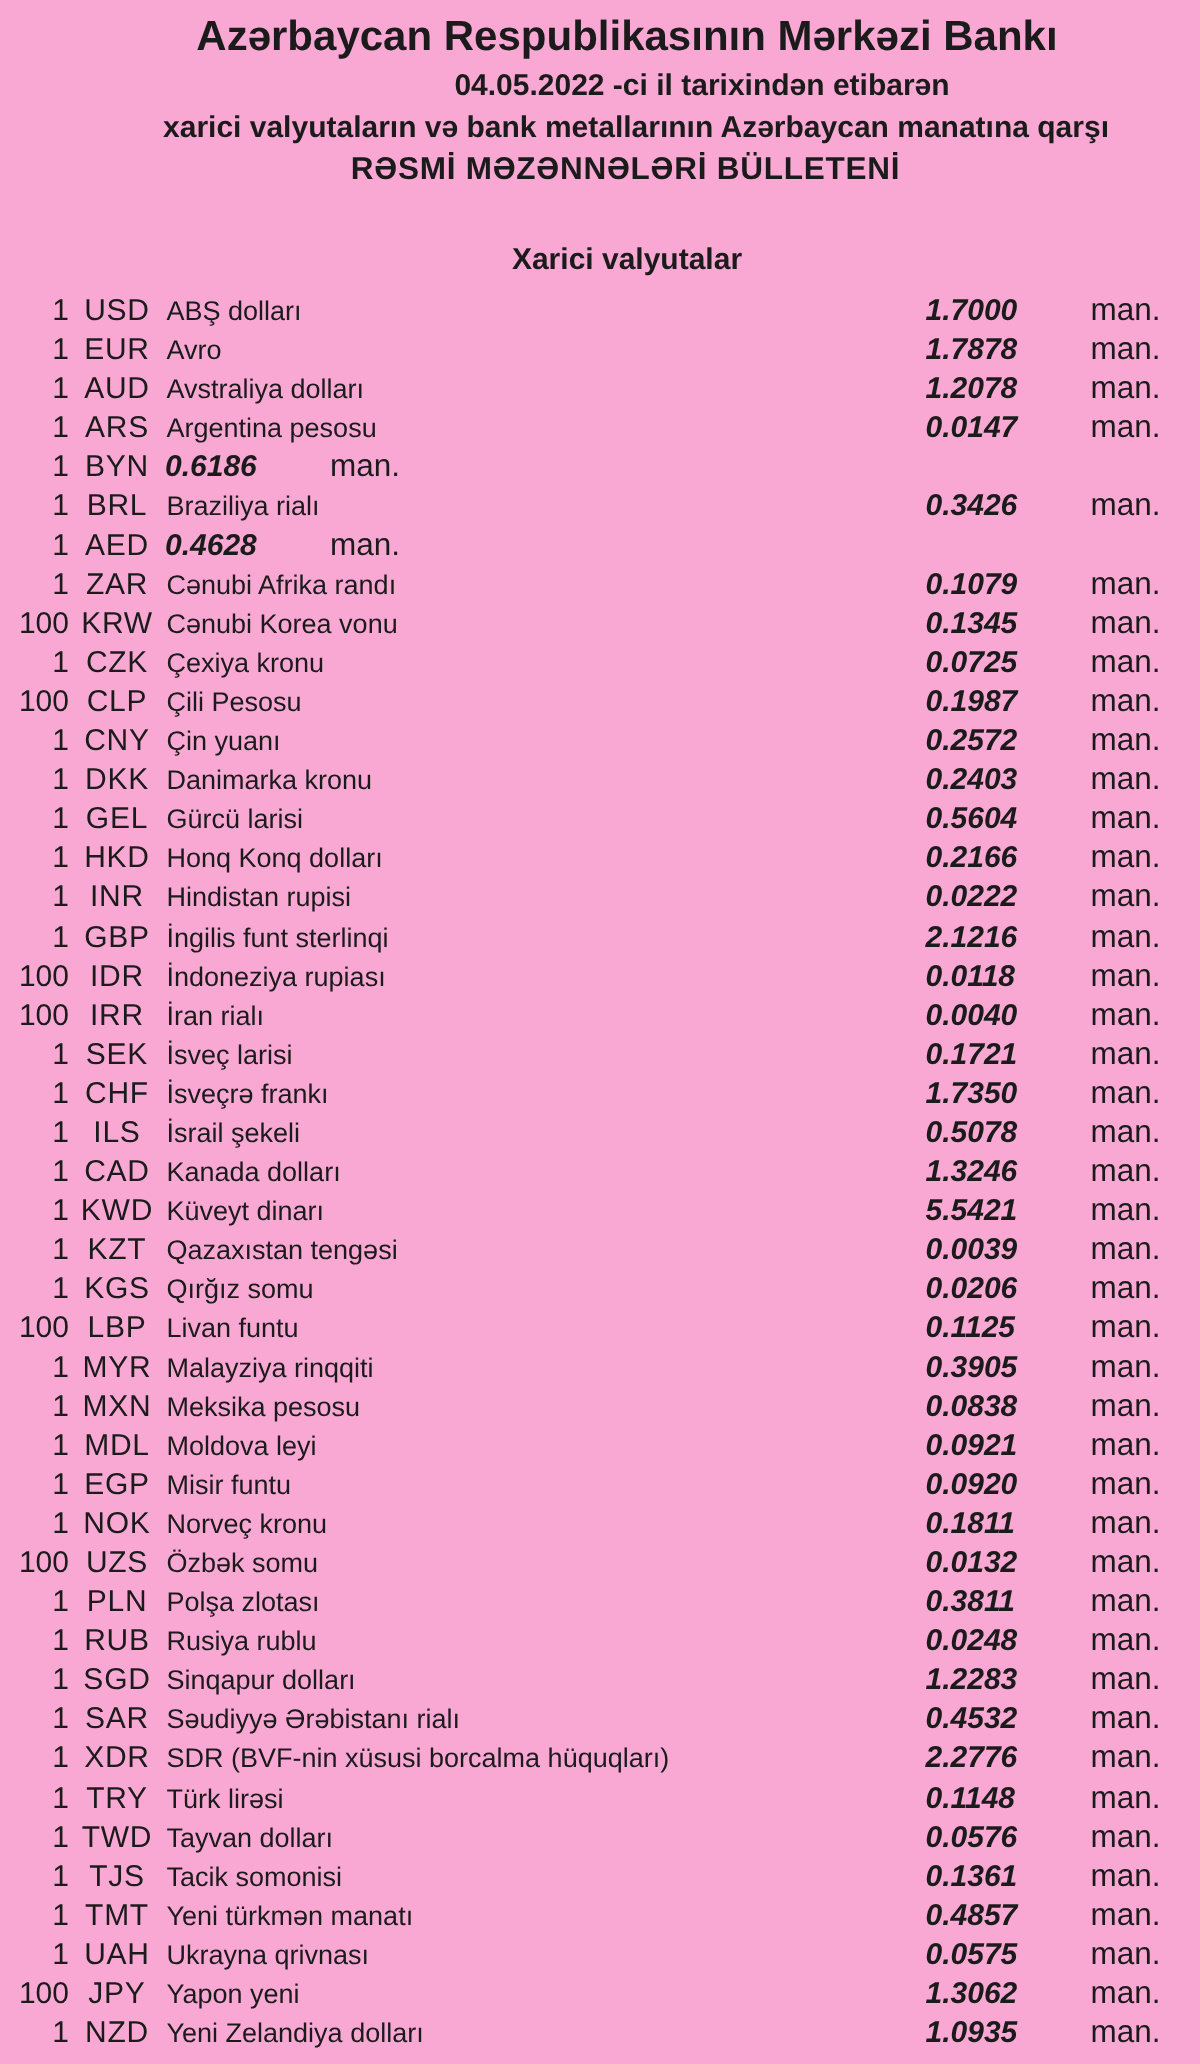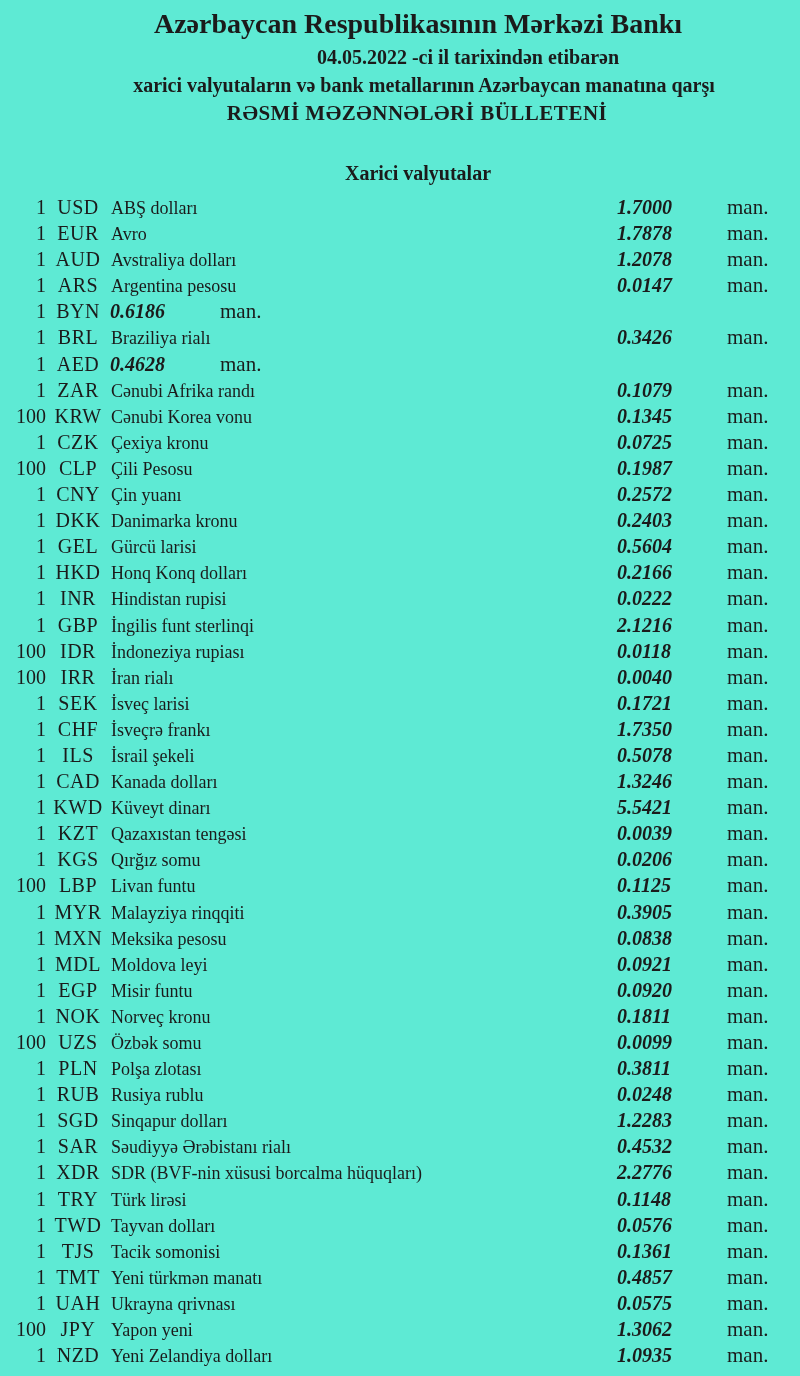--- a/index.html
+++ b/index.html
@@ -4,23 +4,23 @@
 <style>
   html, body {
     margin: 0;
     padding: 0;
     background: #ffffff;
   }
   .page {
     position: relative;
     width: 800px;
     height: 1376px;
-    background: #5eead4;
+    background: #f9a8d4;
     color: #1b1b1b;
-    font-family: Liberation Serif, serif;
+    font-family: Liberation Sans, sans-serif;
     overflow: hidden;
   }
   .hdr {
     text-align: center;
     font-weight: bold;
     position: relative;
     white-space: nowrap;
   }
   .hdr-bank {
     padding-top: 9px;
@@ -363,21 +363,21 @@
     <span class="col-code">NOK</span>
     <span class="col-name">Norveç kronu</span>
     <span class="col-rate">0.1811</span>
     <span class="col-unit">man.</span>
   </div>
 
   <div class="row">
     <span class="col-qty">100</span>
     <span class="col-code">UZS</span>
     <span class="col-name">Özbək somu</span>
-    <span class="col-rate">0.0099</span>
+    <span class="col-rate">0.0132</span>
     <span class="col-unit">man.</span>
   </div>
 
   <div class="row">
     <span class="col-qty">1</span>
     <span class="col-code">PLN</span>
     <span class="col-name">Polşa zlotası</span>
     <span class="col-rate">0.3811</span>
     <span class="col-unit">man.</span>
   </div>

